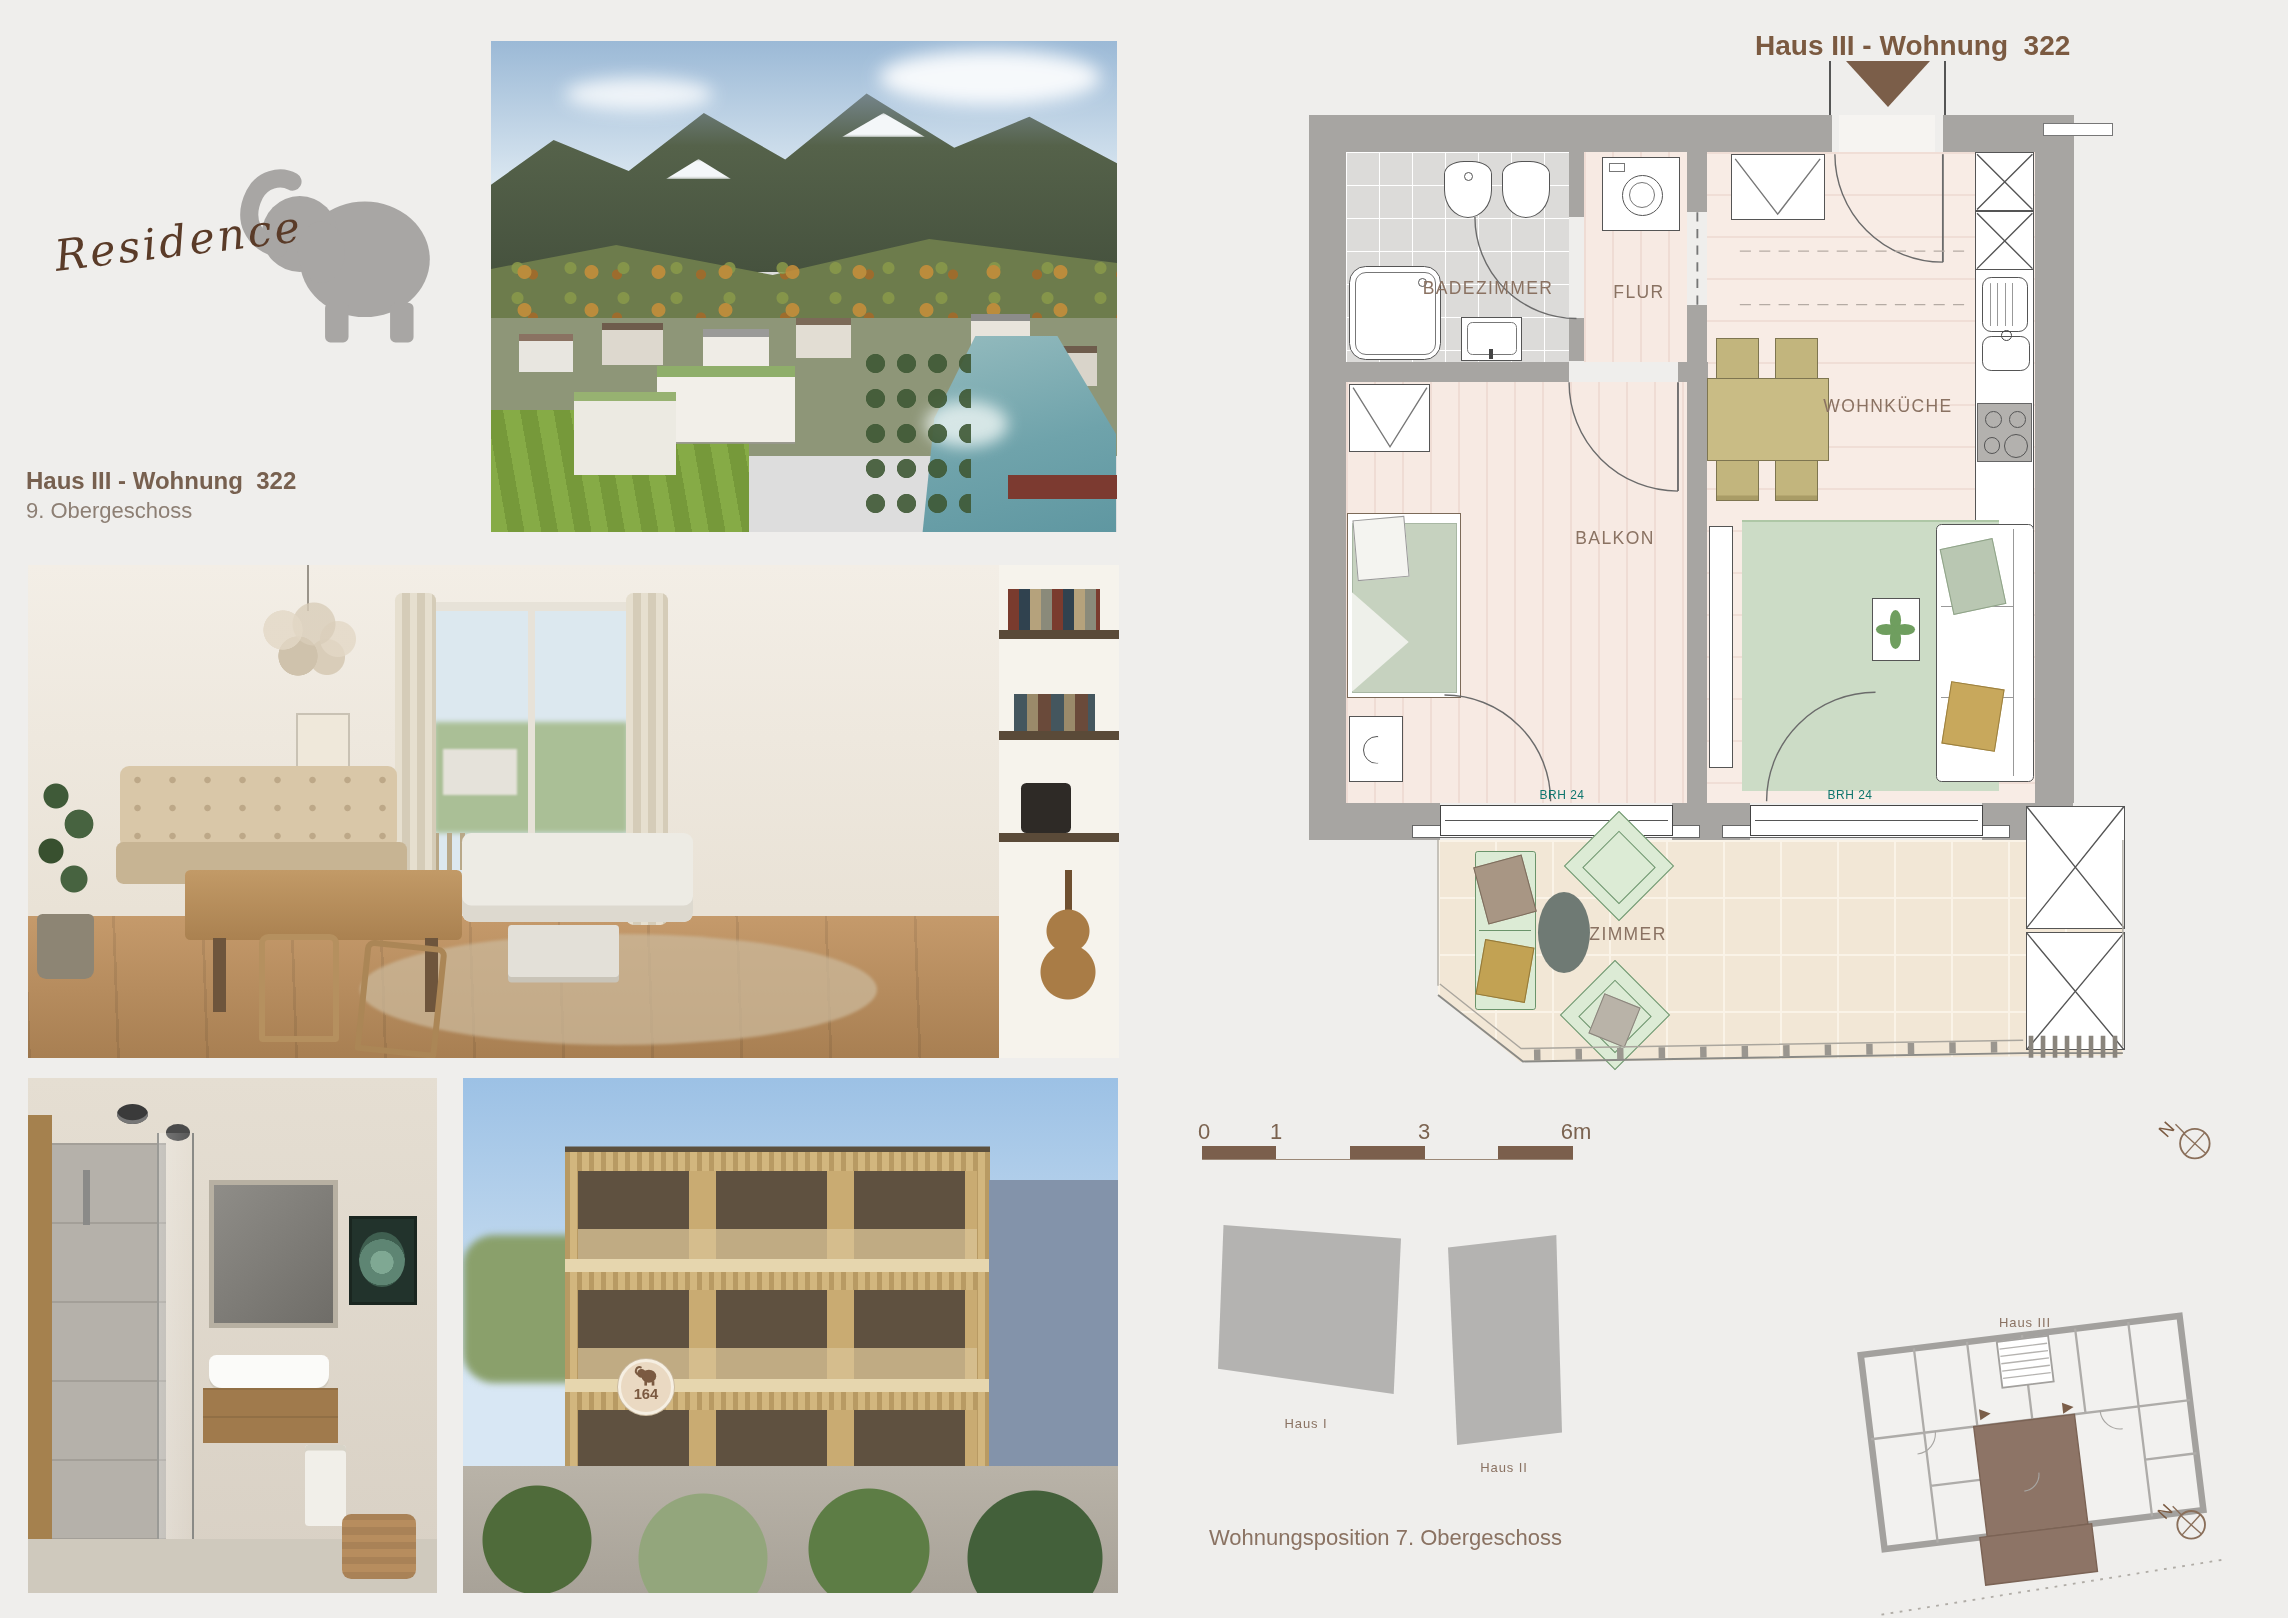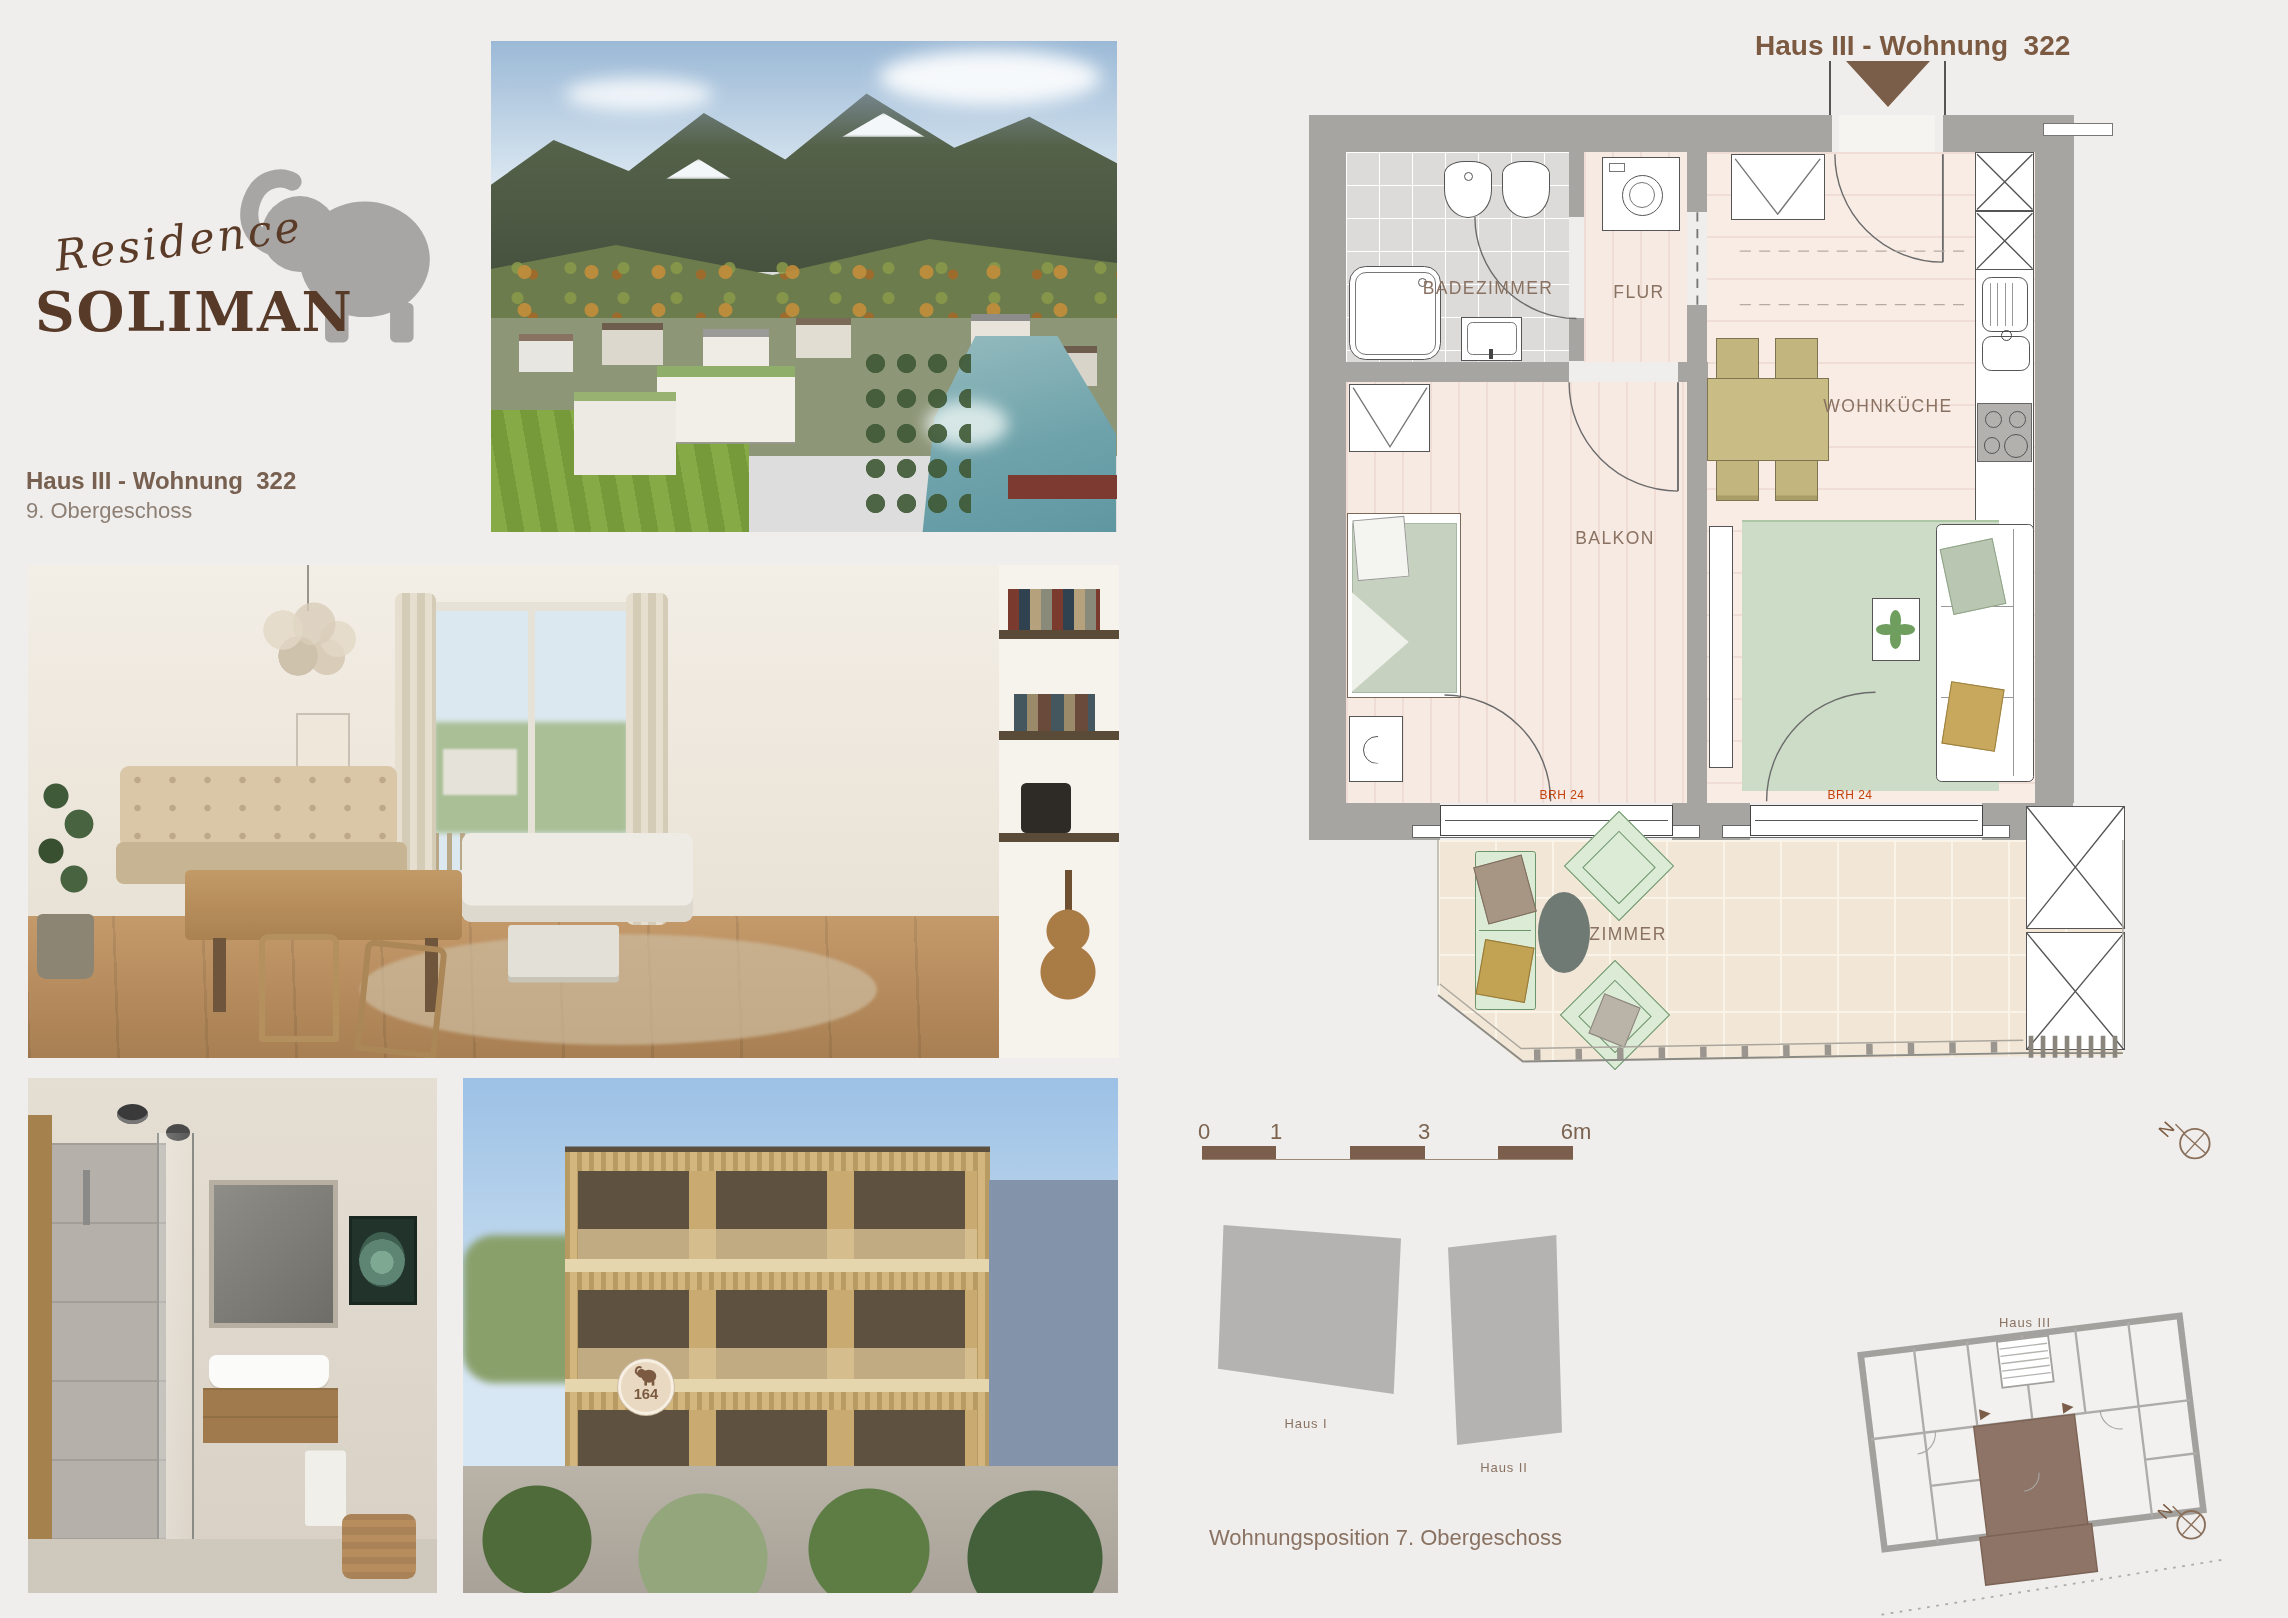--- a/index.html
+++ b/index.html
@@ -8,21 +8,21 @@
   .abs{position:absolute}
   
   .ph{position:absolute;overflow:hidden;background:#ddd}
   .pp{position:absolute}
   
   .wall{position:absolute;background:#a7a5a2}
   .wb{position:absolute;background:#fff;border:1.4px solid #555;box-sizing:border-box}
   .flr{position:absolute}
   .lbl{position:absolute;transform:translate(-50%,-50%);color:#8a7262;font-size:17.5px;
        letter-spacing:1.4px;white-space:nowrap;z-index:50}
-  .lbl.small{font-size:12px;color:#c2410c;letter-spacing:0.5px}
+  .lbl.small{font-size:12px;color:#0f766e;letter-spacing:0.5px}
   .lbl.site{font-size:13px;letter-spacing:0.9px}
   .ttl{position:absolute;font-weight:bold;color:#7b5a41;white-space:pre}
   svg.overlay{position:absolute;left:0;top:0;z-index:40;pointer-events:none}
   .tile{background-image:linear-gradient(#ffffff 1.4px,transparent 1.4px),
         linear-gradient(90deg,#ffffff 1.4px,transparent 1.4px);background-size:33px 33px}
   .vstripe{background-image:repeating-linear-gradient(90deg,#efdcd4 0 1.8px,transparent 1.8px 28px)}
   .hstripe{background-image:repeating-linear-gradient(180deg,#f0ded6 0 1.8px,transparent 1.8px 42px)}
   .bgrid{background-image:linear-gradient(#faf3e7 1.8px,transparent 1.8px),
          linear-gradient(90deg,#faf3e7 1.8px,transparent 1.8px);background-size:57px 57px}
 </style>
@@ -36,22 +36,20 @@
       <ellipse cx="74" cy="50" rx="36" ry="32"></ellipse>
       <rect x="52" y="74" width="13" height="22" rx="3"></rect>
       <rect x="88" y="74" width="13" height="22" rx="3"></rect>
       <circle cx="38" cy="36" r="21"></circle>
       <ellipse cx="50" cy="46" rx="13" ry="17"></ellipse>
       <path d="M26 44 C12 40 6 28 13 14 C17 6 27 3 34 7" fill="none" stroke="#a8a6a4" stroke-width="10" stroke-linecap="round"></path>
     </g>
   </svg>
   <div class="abs" style="left:54px;top:216px;font-family:'DejaVu Serif',serif;font-style:italic;font-size:43px;
               color:#5a3b28;transform:rotate(-7deg);letter-spacing:2.8px;z-index:2">Residence</div>
-  <div class="abs" style="left:35px;top:279px;font-family:'DejaVu Serif',serif;font-weight:bold;font-size:55px;
-              color:#583a28;letter-spacing:1.8px;z-index:2">SOLIMAN</div>
 
   <div class="ttl" style="left:26px;top:467px;font-size:24px;color:#77604f">Haus III - Wohnung  322</div>
   <div class="abs" style="left:26px;top:498px;font-size:22px;color:#8d7f74">9. Obergeschoss</div>
 
   <div class="ph" style="left:491px;top:41px;width:626px;height:491px">
     <div class="pp" style="left:0;top:0;width:100%;height:148px;background:linear-gradient(#9bb9d6,#dde9f2)"></div>
     <div class="pp" style="left:388px;top:9.2px;width:222px;height:55px;background:#fff;border-radius:50%;filter:blur(9.2px);opacity:.9"></div>
     <div class="pp" style="left:74px;top:37px;width:148px;height:33px;background:#fff;border-radius:50%;filter:blur(8.3px);opacity:.8"></div>
     <div class="pp" style="left:0;top:37px;width:100%;height:194px;
          background:linear-gradient(#7e8f9d 0%,#55624a 35%,#46523e 100%);

